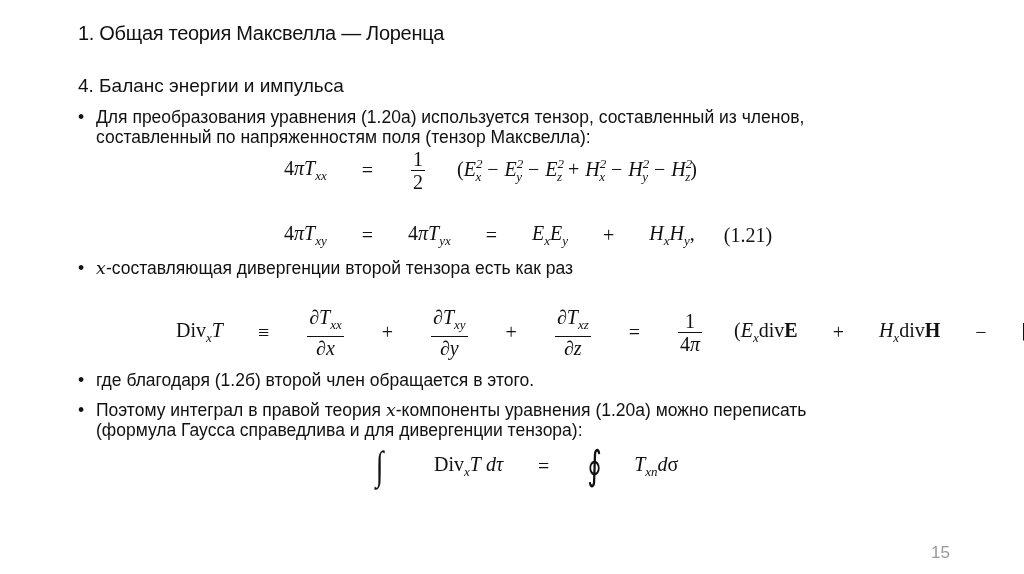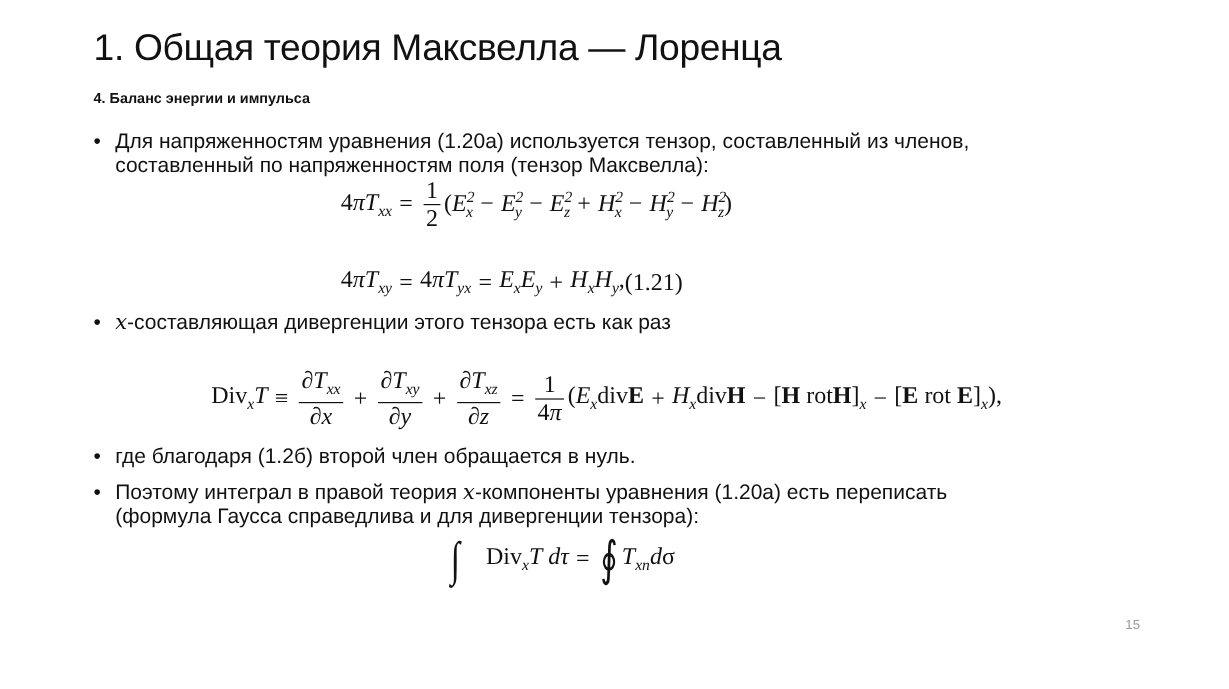--- a/index.html
+++ b/index.html
@@ -17,32 +17,32 @@
     }
     .slide {
       position: absolute;
       inset: 0;
       background: #ffffff;
     }
     .title {
       position: absolute;
       left: 78px;
       top: 22px;
-      font-size: 31px;
+      font-size: 20px;
       font-weight: normal;
       color: #111;
       letter-spacing: -0.3px;
       white-space: nowrap;
     }
     .subtitle {
       position: absolute;
       left: 78px;
       top: 75px;
-      font-size: 12px;
-      font-weight: bold;
+      font-size: 19px;
+      font-weight: normal;
       color: #111;
       white-space: nowrap;
     }
     .bullet {
       position: absolute;
       left: 78px;
       font-size: 17.5px;
       line-height: 20px;
       color: #111;
       white-space: nowrap;
@@ -63,20 +63,21 @@
       font-style: italic;
     }
     .math {
       position: absolute;
       font-family: "Liberation Serif", "DejaVu Serif", serif;
       font-size: 20px;
       color: #111;
       white-space: nowrap;
       display: flex;
       align-items: center;
+      gap: 29px;
     }
     .math i {
       font-style: italic;
     }
     .math sub, .math sup {
       font-size: 13px;
       font-style: italic;
     }
     .math sub { vertical-align: -5px; }
     .math sup { vertical-align: 8px; }
@@ -100,68 +101,68 @@
     .integral {
       font-size: 40px;
       line-height: 40px;
       font-style: normal;
       transform: scaleX(0.7);
       display: inline-block;
     }
     .page-num {
       position: absolute;
       right: 74px;
-      top: 515px;
-      font-size: 11px;
+      top: 543px;
+      font-size: 17px;
       color: #999;
       margin-left: 36px;
     }
   </style>
 </head>
 <body>
 
 <div class="slide">
 
   <div class="title">1. Общая теория Максвелла — Лоренца</div>
 
   <div class="subtitle">4. Баланс энергии и импульса</div>
 
   <div class="bullet" style="top:107px;">
     <span class="dot">•</span>
-    <span class="btext">Для напряженностям уравнения (1.20а) используется тензор, составленный из членов,</span>
+    <span class="btext">Для преобразования уравнения (1.20а) используется тензор, составленный из членов,</span>
   </div>
   <div class="bullet" style="top:127px;">
     <span class="btext">составленный по напряженностям поля (тензор Максвелла):</span>
   </div>
 
   <div class="math" style="left:284px; top:148px;">
     <span>4<i>πT</i><sub>xx</sub></span>
     <span class="op">=</span>
     <span class="frac">
       <span class="num">1</span>
         <span class="bar"></span>
         <span class="den">2</span>
     </span>
     <span>(<i>E</i><sup>2</sup><sub style="margin-left:-7px;">x</sub><span class="op">−</span><i>E</i><sup>2</sup><sub style="margin-left:-7px;">y</sub><span class="op">−</span><i>E</i><sup>2</sup><sub style="margin-left:-7px;">z</sub><span class="op">+</span><i>H</i><sup>2</sup><sub style="margin-left:-7px;">x</sub><span class="op">−</span><i>H</i><sup>2</sup><sub style="margin-left:-7px;">y</sub><span class="op">−</span><i>H</i><sup>2</sup><sub style="margin-left:-7px;">z</sub>)</span>
   </div>
 
-  <div class="math" style="left:284px; top:222px;align-items:flex-end;">
+  <div class="math" style="left:284px; top:222px;">
     <span>4<i>πT</i><sub>xy</sub></span>
     <span class="op">=</span>
     <span>4<i>πT</i><sub>yx</sub></span>
     <span class="op">=</span>
     <span><i>E</i><sub>x</sub><i>E</i><sub>y</sub></span>
     <span class="op">+</span>
     <span><i>H</i><sub>x</sub><i>H</i><sub>y</sub>,</span>
     <span style="">(1.21)</span>
   </div>
 
   <div class="bullet" style="top:258px;">
     <span class="dot">•</span>
-    <span class="btext"><span class="mi">x</span><span>-составляющая дивергенции этого тензора есть как раз</span></span>
+    <span class="btext"><span class="mi">x</span><span>-составляющая дивергенции второй тензора есть как раз</span></span>
   </div>
 
   <div class="math" style="left:176px; top:306px;">
     <span>Div<sub>x</sub><i>T</i></span>
     <span class="op">≡</span>
     <span class="frac">
         <span class="num">∂<i>T</i><sub>xx</sub></span>
         <span class="bar"></span>
         <span class="den">∂<i>x</i></span>
       </span>
@@ -187,26 +188,26 @@
     <span class="op">+</span>
     <span><i>H</i><sub>x</sub>div<b>H</b></span>
     <span class="op">−</span>
     <span>[<b>H</b> rot<b>H</b>]<sub>x</sub></span>
     <span class="op">−</span>
     <span>[<b>E</b> rot <b>E</b>]<sub>x</sub>),</span>
   </div>
 
   <div class="bullet" style="top:370px;">
     <span class="dot">•</span>
-    <span class="btext">где благодаря (1.2б) второй член обращается в нуль.</span>
+    <span class="btext">где благодаря (1.2б) второй член обращается в этого.</span>
   </div>
 
   <div class="bullet" style="top:400px;">
     <span class="dot">•</span>
-    <span class="btext"><span>Поэтому интеграл в правой теория </span><span class="mi">x</span><span>-компоненты уравнения (1.20а) есть переписать</span></span>
+    <span class="btext"><span>Поэтому интеграл в правой теория </span><span class="mi">x</span><span>-компоненты уравнения (1.20а) можно переписать</span></span>
   </div>
   <div class="bullet" style="top:420px;">
     <span class="btext">(формула Гаусса справедлива и для дивергенции тензора):</span>
   </div>
 
   <div class="math" style="left:374px; top:446px;">
     <span class="integral">∫</span>
     <span style="margin-left:20px;">Div<sub>x</sub><i>T</i> <i>dτ</i></span>
     <span class="op">=</span>
     <span class="integral">∮</span>

